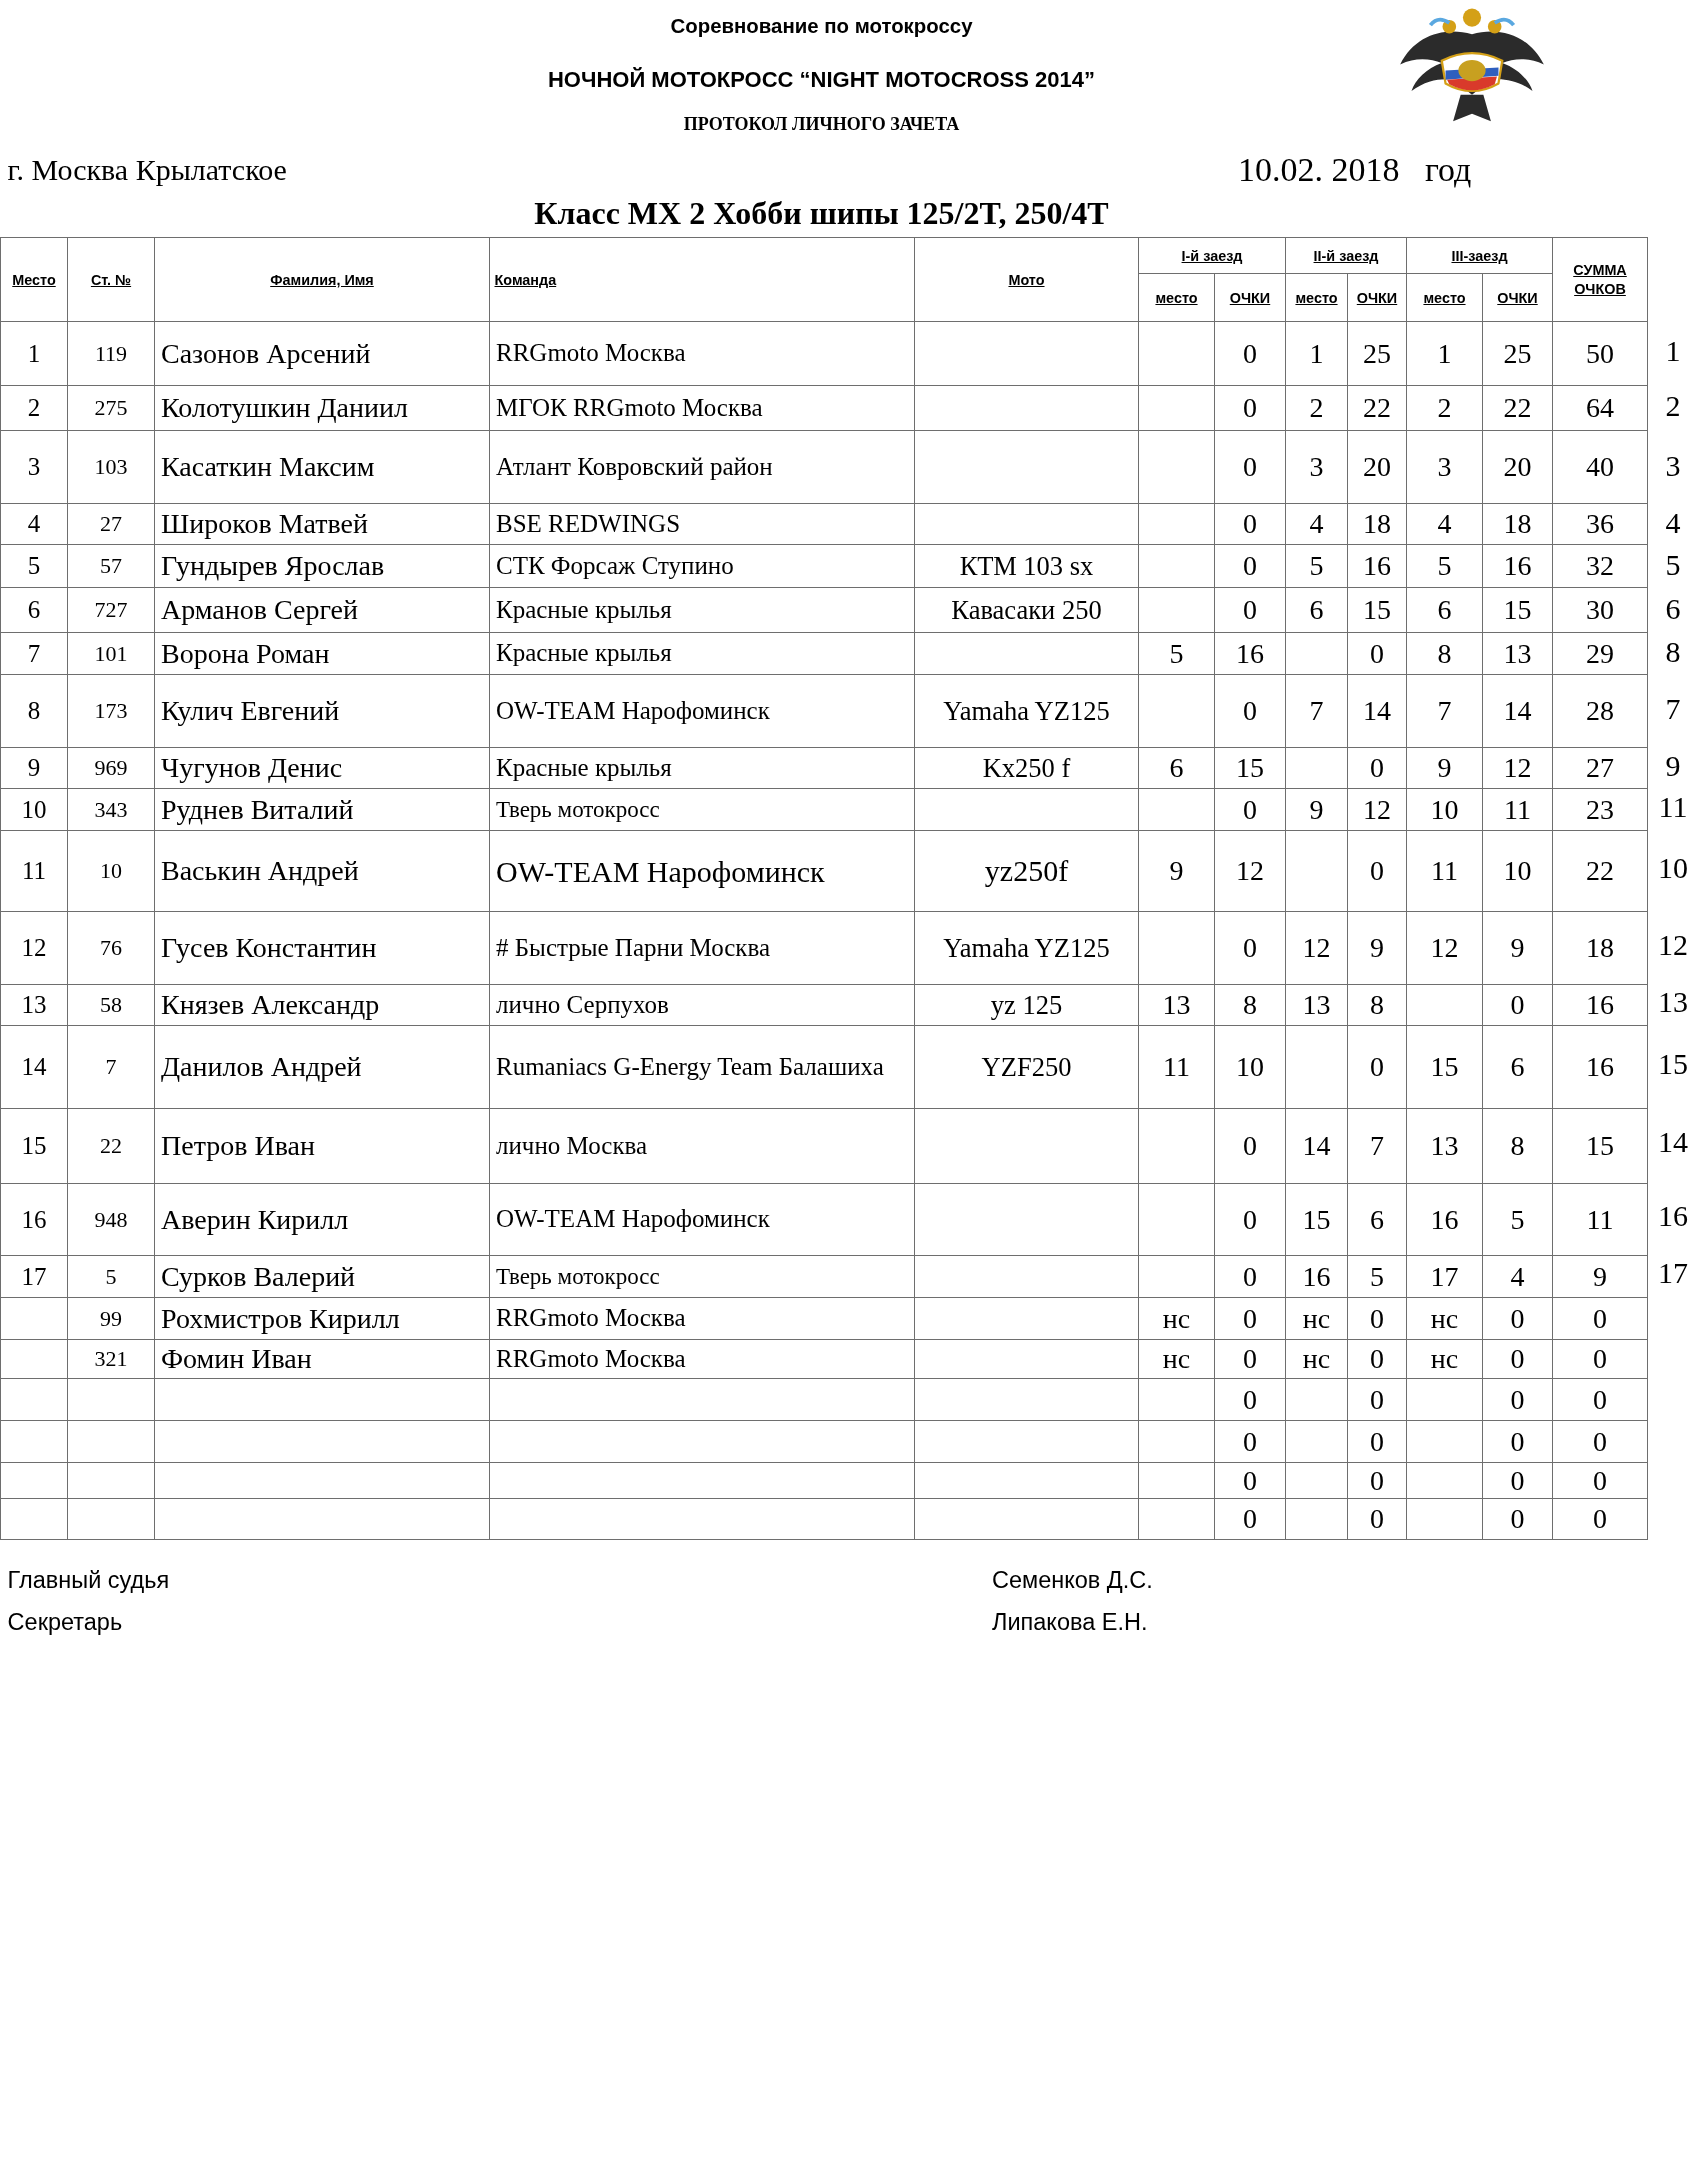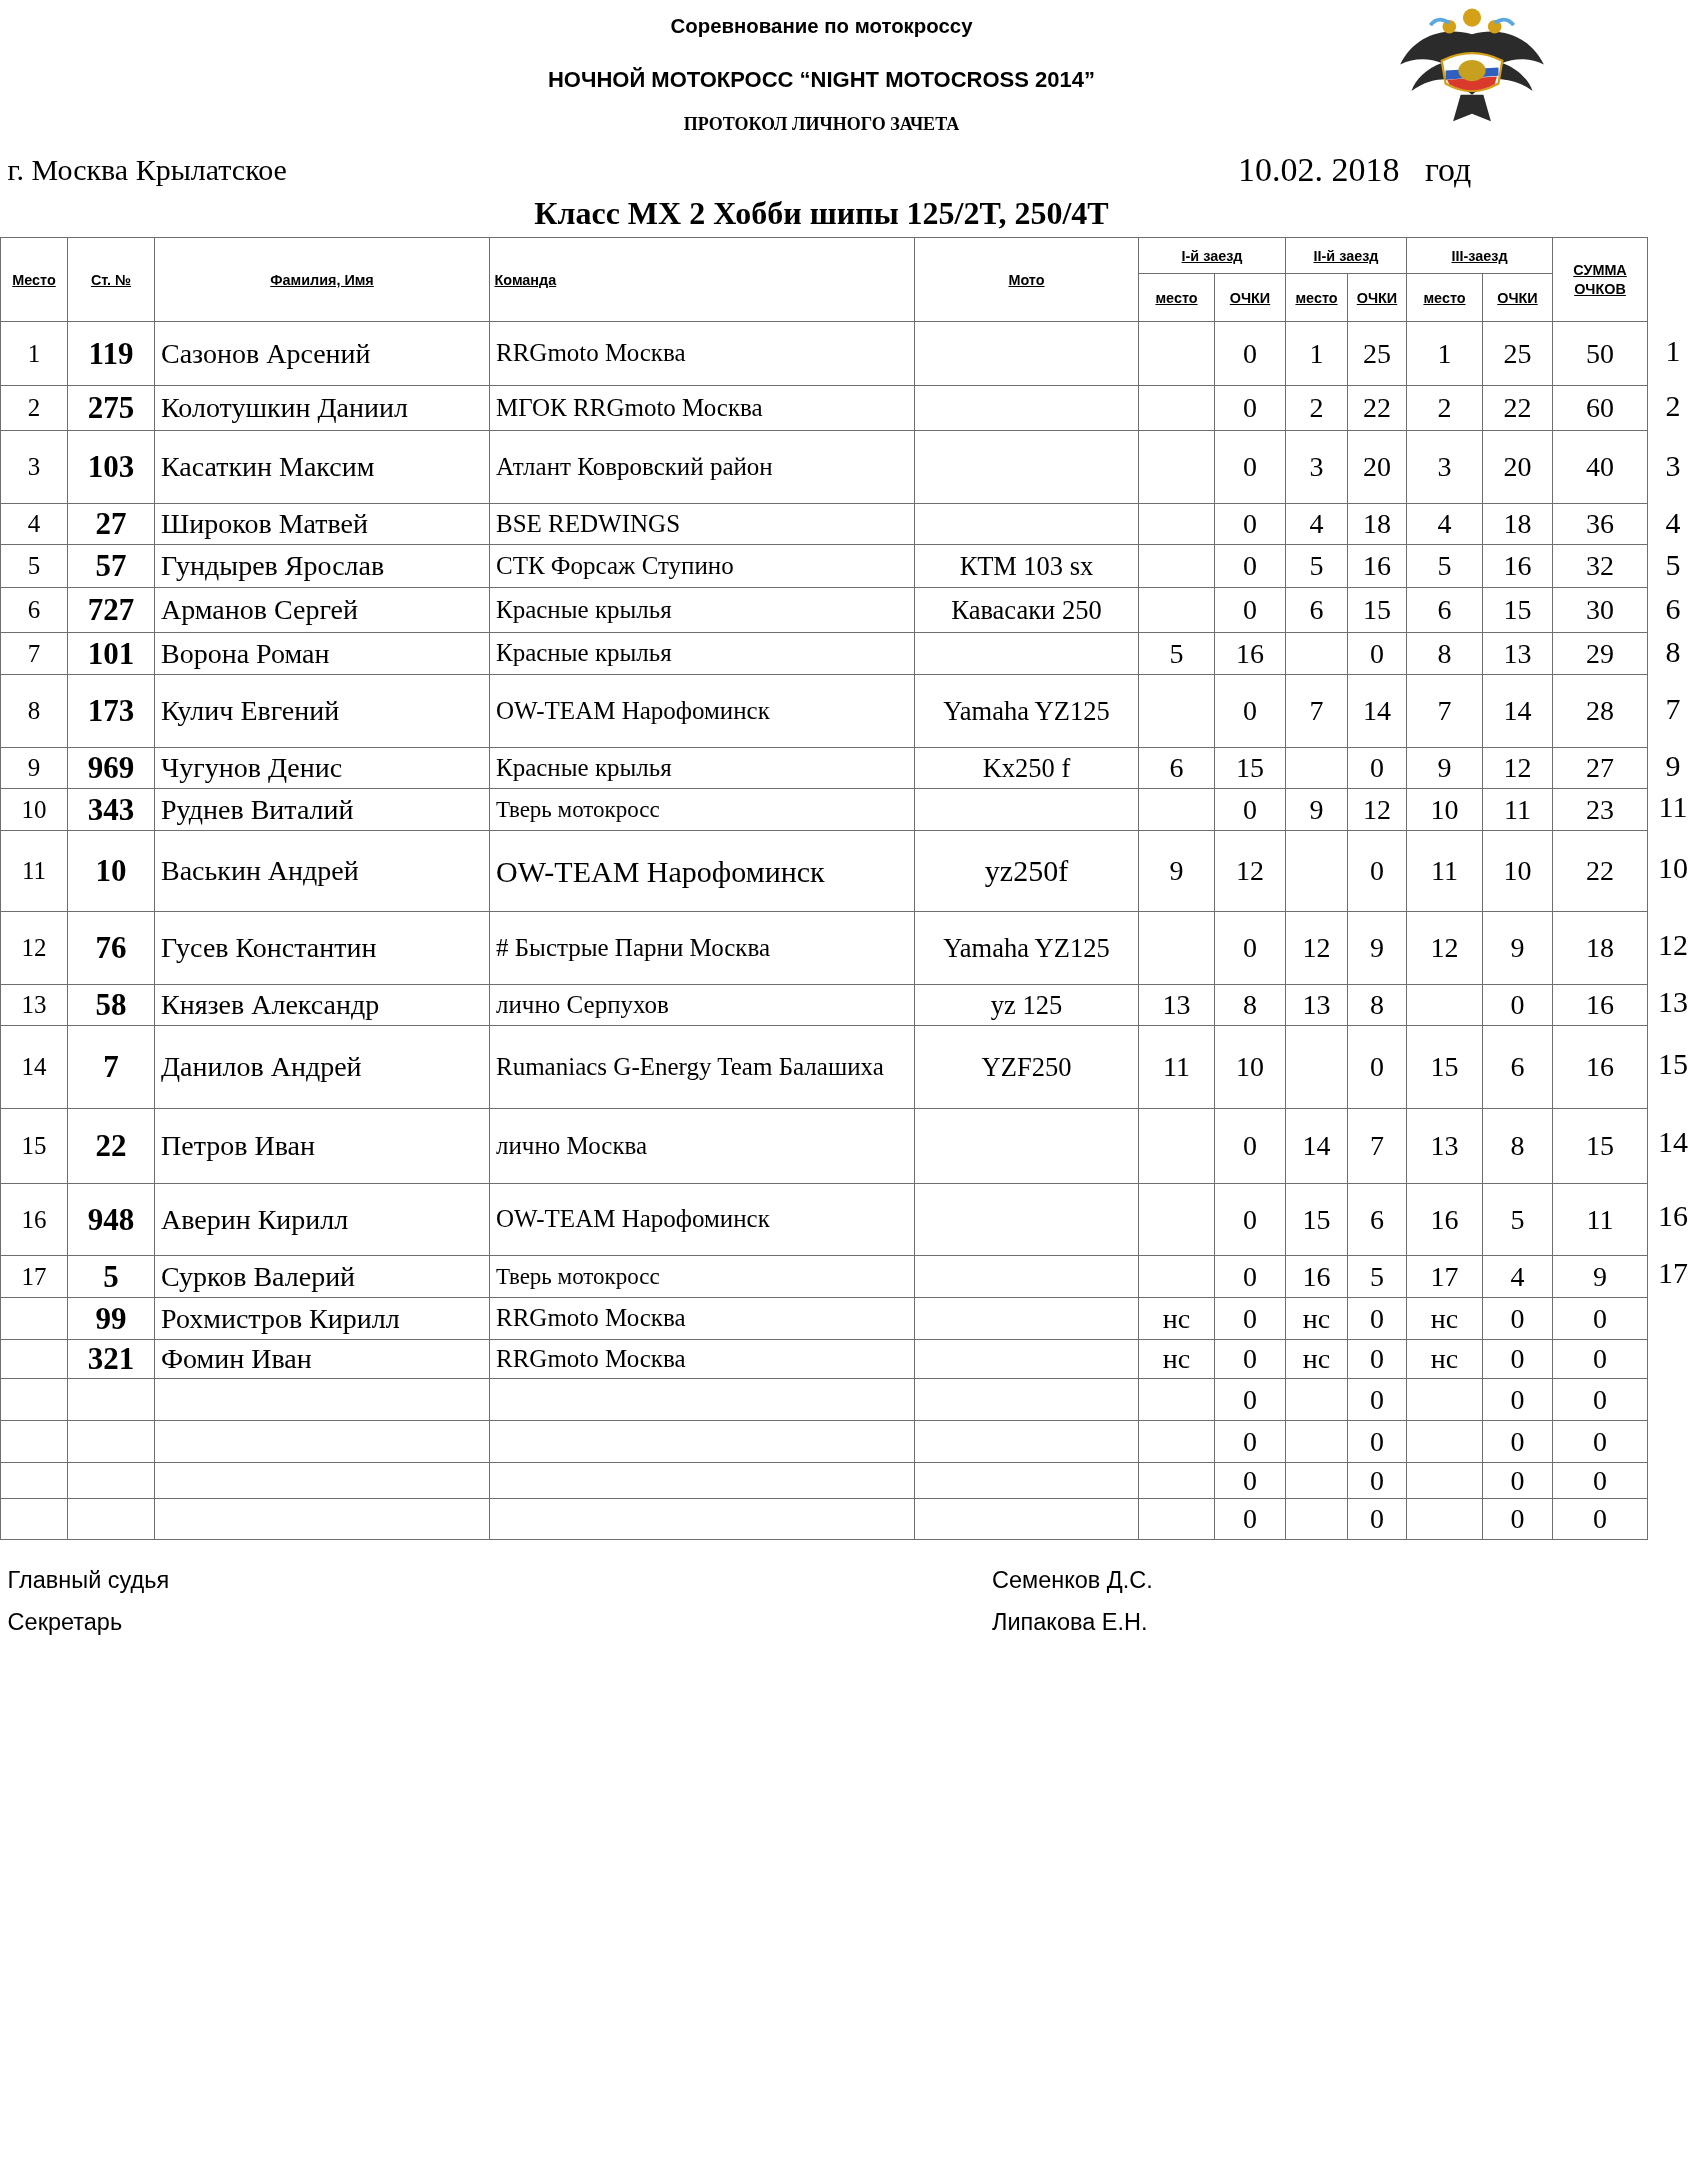--- a/index.html
+++ b/index.html
@@ -12,21 +12,21 @@
   #t3 { top:114px; font-size:18px; font-family:"Liberation Serif", serif; }
   #city { left:7.6px; top:153px; font-size:30px; }
   #date { left:1238px; top:151px; font-size:34px; }
   #cls { left:0; width:1643px; text-align:center; top:195px; font-size:32px; font-weight:bold; }
   #emblem { left:1385px; top:3.8px; width:174px; height:121px; }
 
   table#results { position:absolute; left:0; top:237px; border-collapse:collapse; table-layout:fixed; }
   #results td, #results th { border:1.5px solid #6e6e6e; padding:0; text-align:center; vertical-align:middle; overflow:hidden; }
   #results th { font-family:"Liberation Sans", sans-serif; font-weight:bold; font-size:14.4px;text-decoration:underline; }
   #results td { font-size:28px; }
-  #results td.num { font-weight:bold; font-size:31px; }
+  #results td.num { font-weight:normal; font-size:22px; }
   #results td.name { text-align:left; padding-left:6px; white-space:nowrap; }
   #results td.team { text-align:left; padding-left:6px; font-size:25px; line-height:1.3; }
   #results td.team.small { font-size:23px; }
   #results td.team.big { font-size:30px; }
   #results td.moto { font-size:26.5px; }
   #results td.moto.big { font-size:30px; }
   #results td.pl { font-size:25px; }
   .side { position:absolute; left:1654px; font-size:30px; width:38px; text-align:center; }
 
   .foot { position:absolute; font-family:"Liberation Sans", sans-serif; font-size:23.5px; }
@@ -117,21 +117,21 @@
         <td class="num">275</td>
         <td class="name">Колотушкин Даниил</td>
         <td class="team"> МГОК RRGmoto Москва</td>
         <td class="moto"></td>
         <td></td>
         <td>0</td>
         <td>2</td>
         <td>22</td>
         <td>2</td>
         <td>22</td>
-        <td>60</td>
+        <td>64</td>
       </tr>
       <tr style="height: 73px;">
         <td class="pl">3</td>
         <td class="num">103</td>
         <td class="name">Касаткин Максим</td>
         <td class="team">Атлант Ковровский район</td>
         <td class="moto"></td>
         <td></td>
         <td>0</td>
         <td>3</td>

